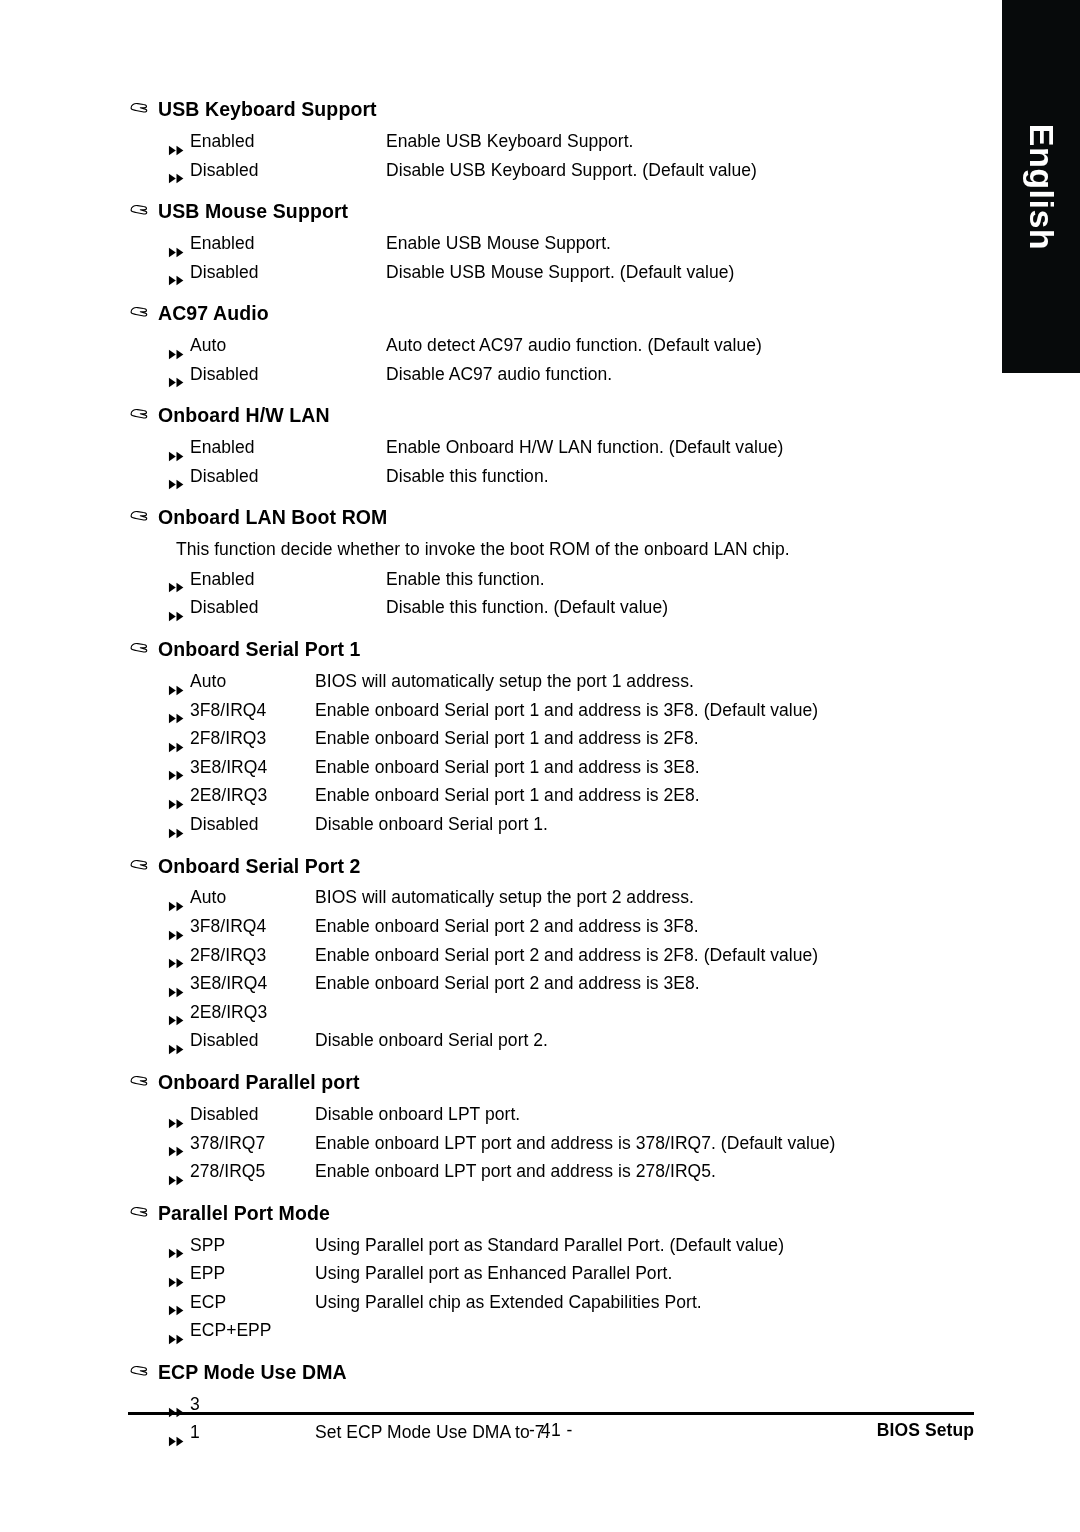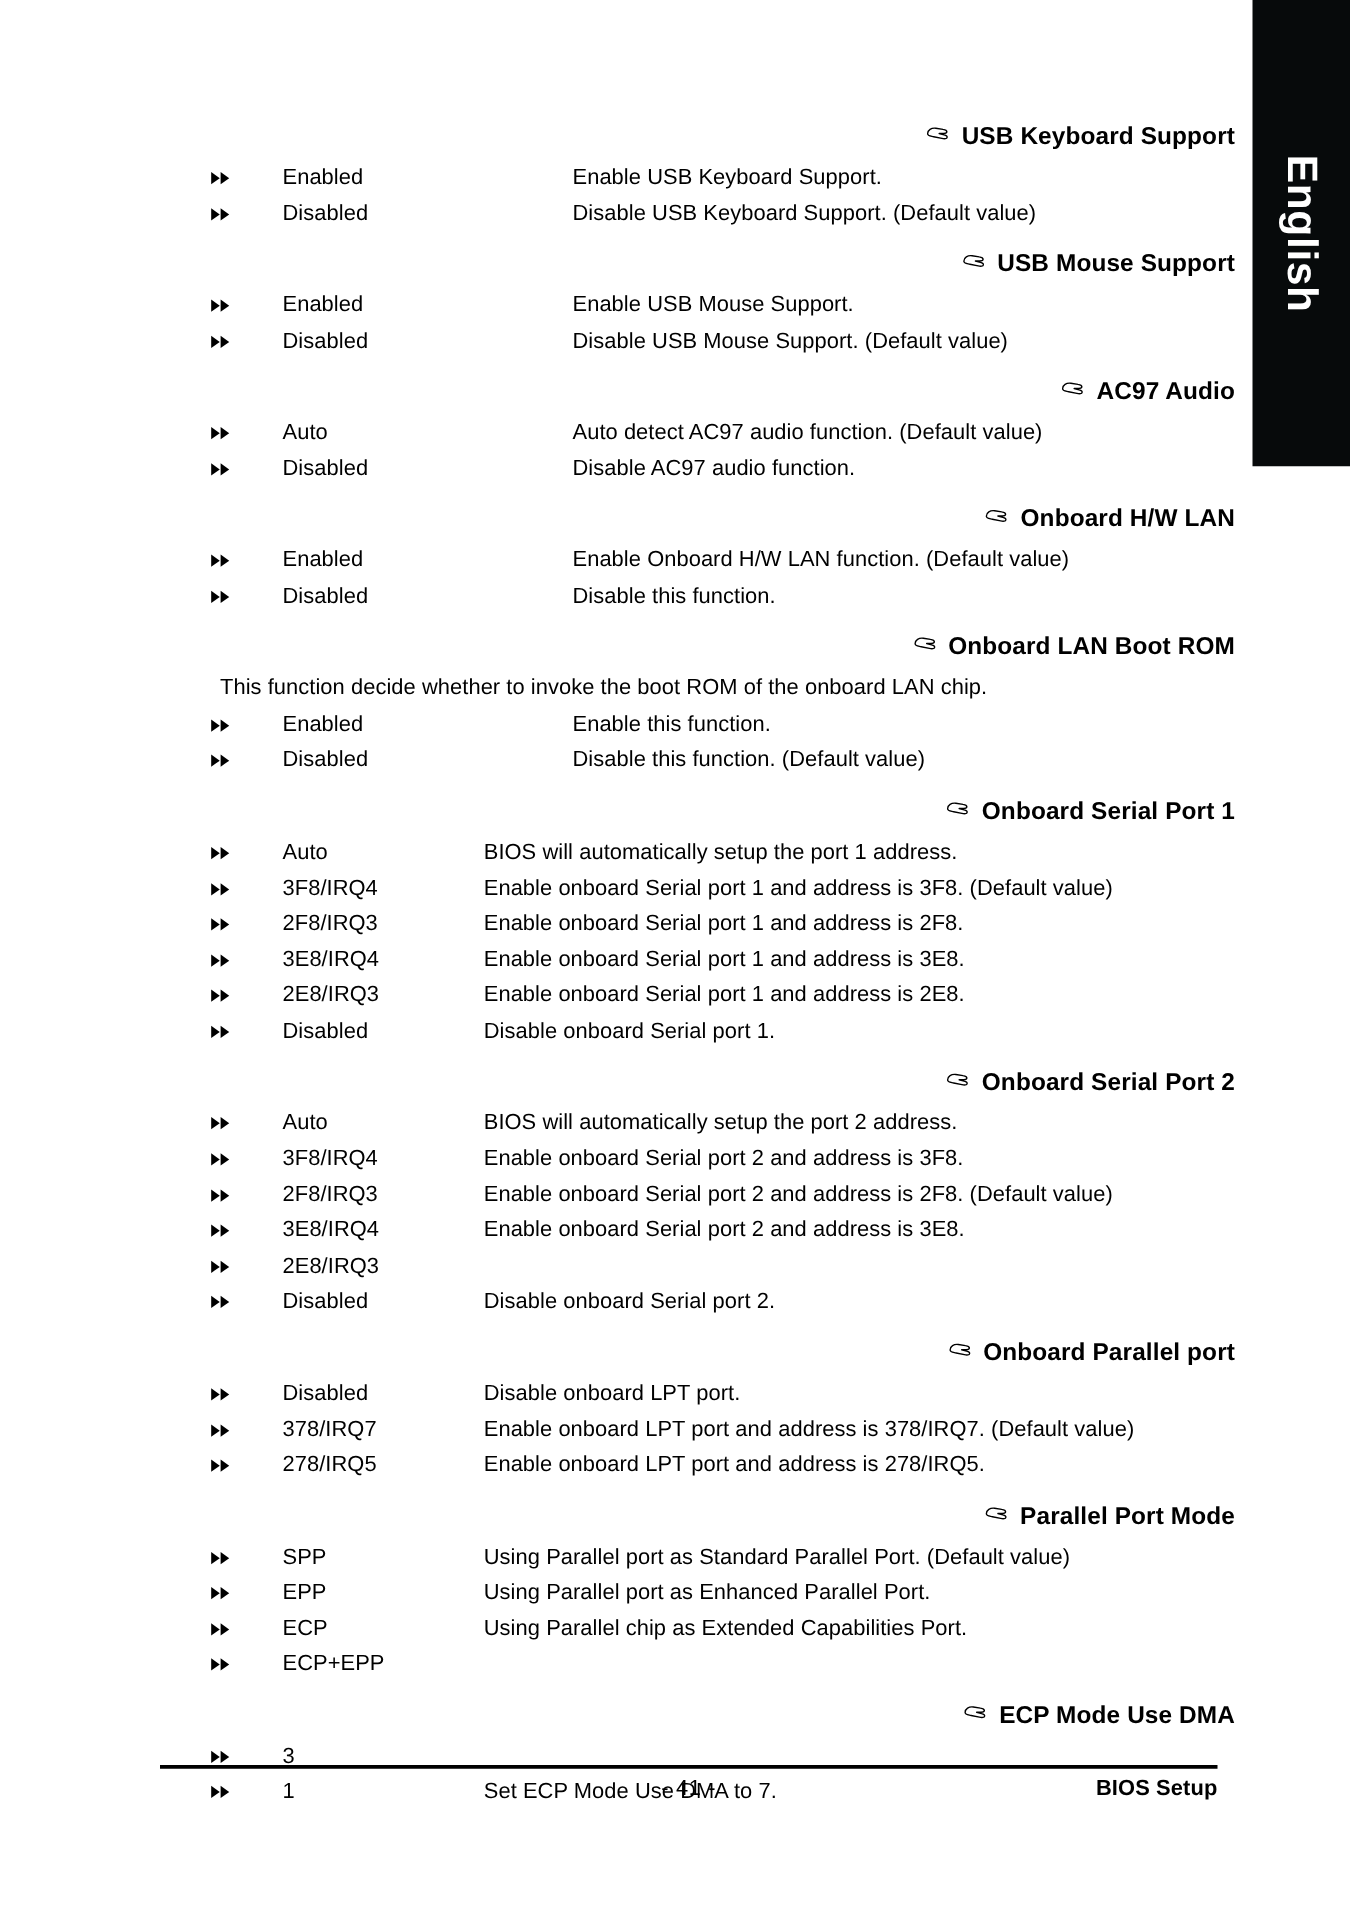--- a/index.html
+++ b/index.html
@@ -60,21 +60,20 @@
   .section {
     margin: 0;
   }
   .section + .section {
     margin-top: 14px;
   }
   .sec-head {
     display: flex;
     align-items: baseline;
     margin: 0 0 4px 0;
-    justify-content: flex-end;
   }
   .hand-icon {
     display: inline-block;
     width: 30px;
     flex: 0 0 30px;
     font-size: 21px;
     line-height: 1;
     color: #000;
     position: relative;
     top: -1px;
@@ -92,25 +91,24 @@
     margin: 0 0 1px 0;
     padding-left: 48px;
     font-size: 17.5px;
     line-height: 28.6px;
     letter-spacing: 0.05px;
   }
 
   
   .opt {
     display: flex;
-    align-items: flex-start;
+    align-items: flex-end;
     font-size: 17.5px;
     line-height: 28.6px;
     letter-spacing: 0.05px;
-    gap: 36px;
   }
   .arrow-icon {
     flex: 0 0 auto;
     width: 22px;
     margin-left: 40px;
     font-size: 15px;
     line-height: 28.6px;
   }
   .arrow-icon svg { display: block; margin-top: 10px; }
   .opt-label {

